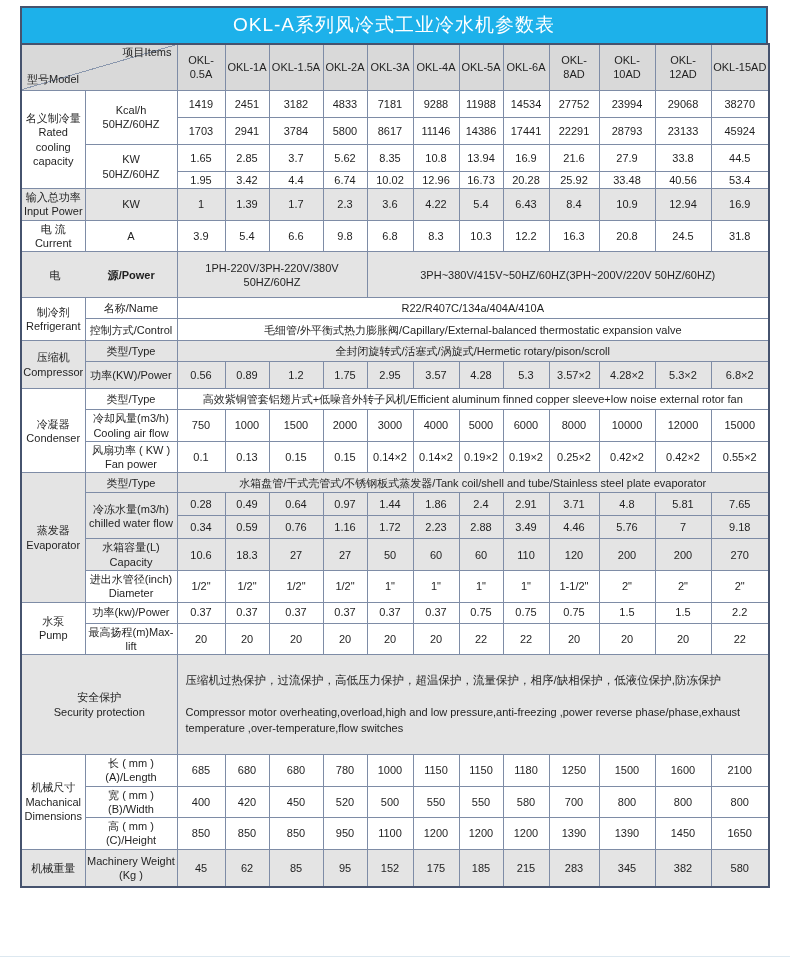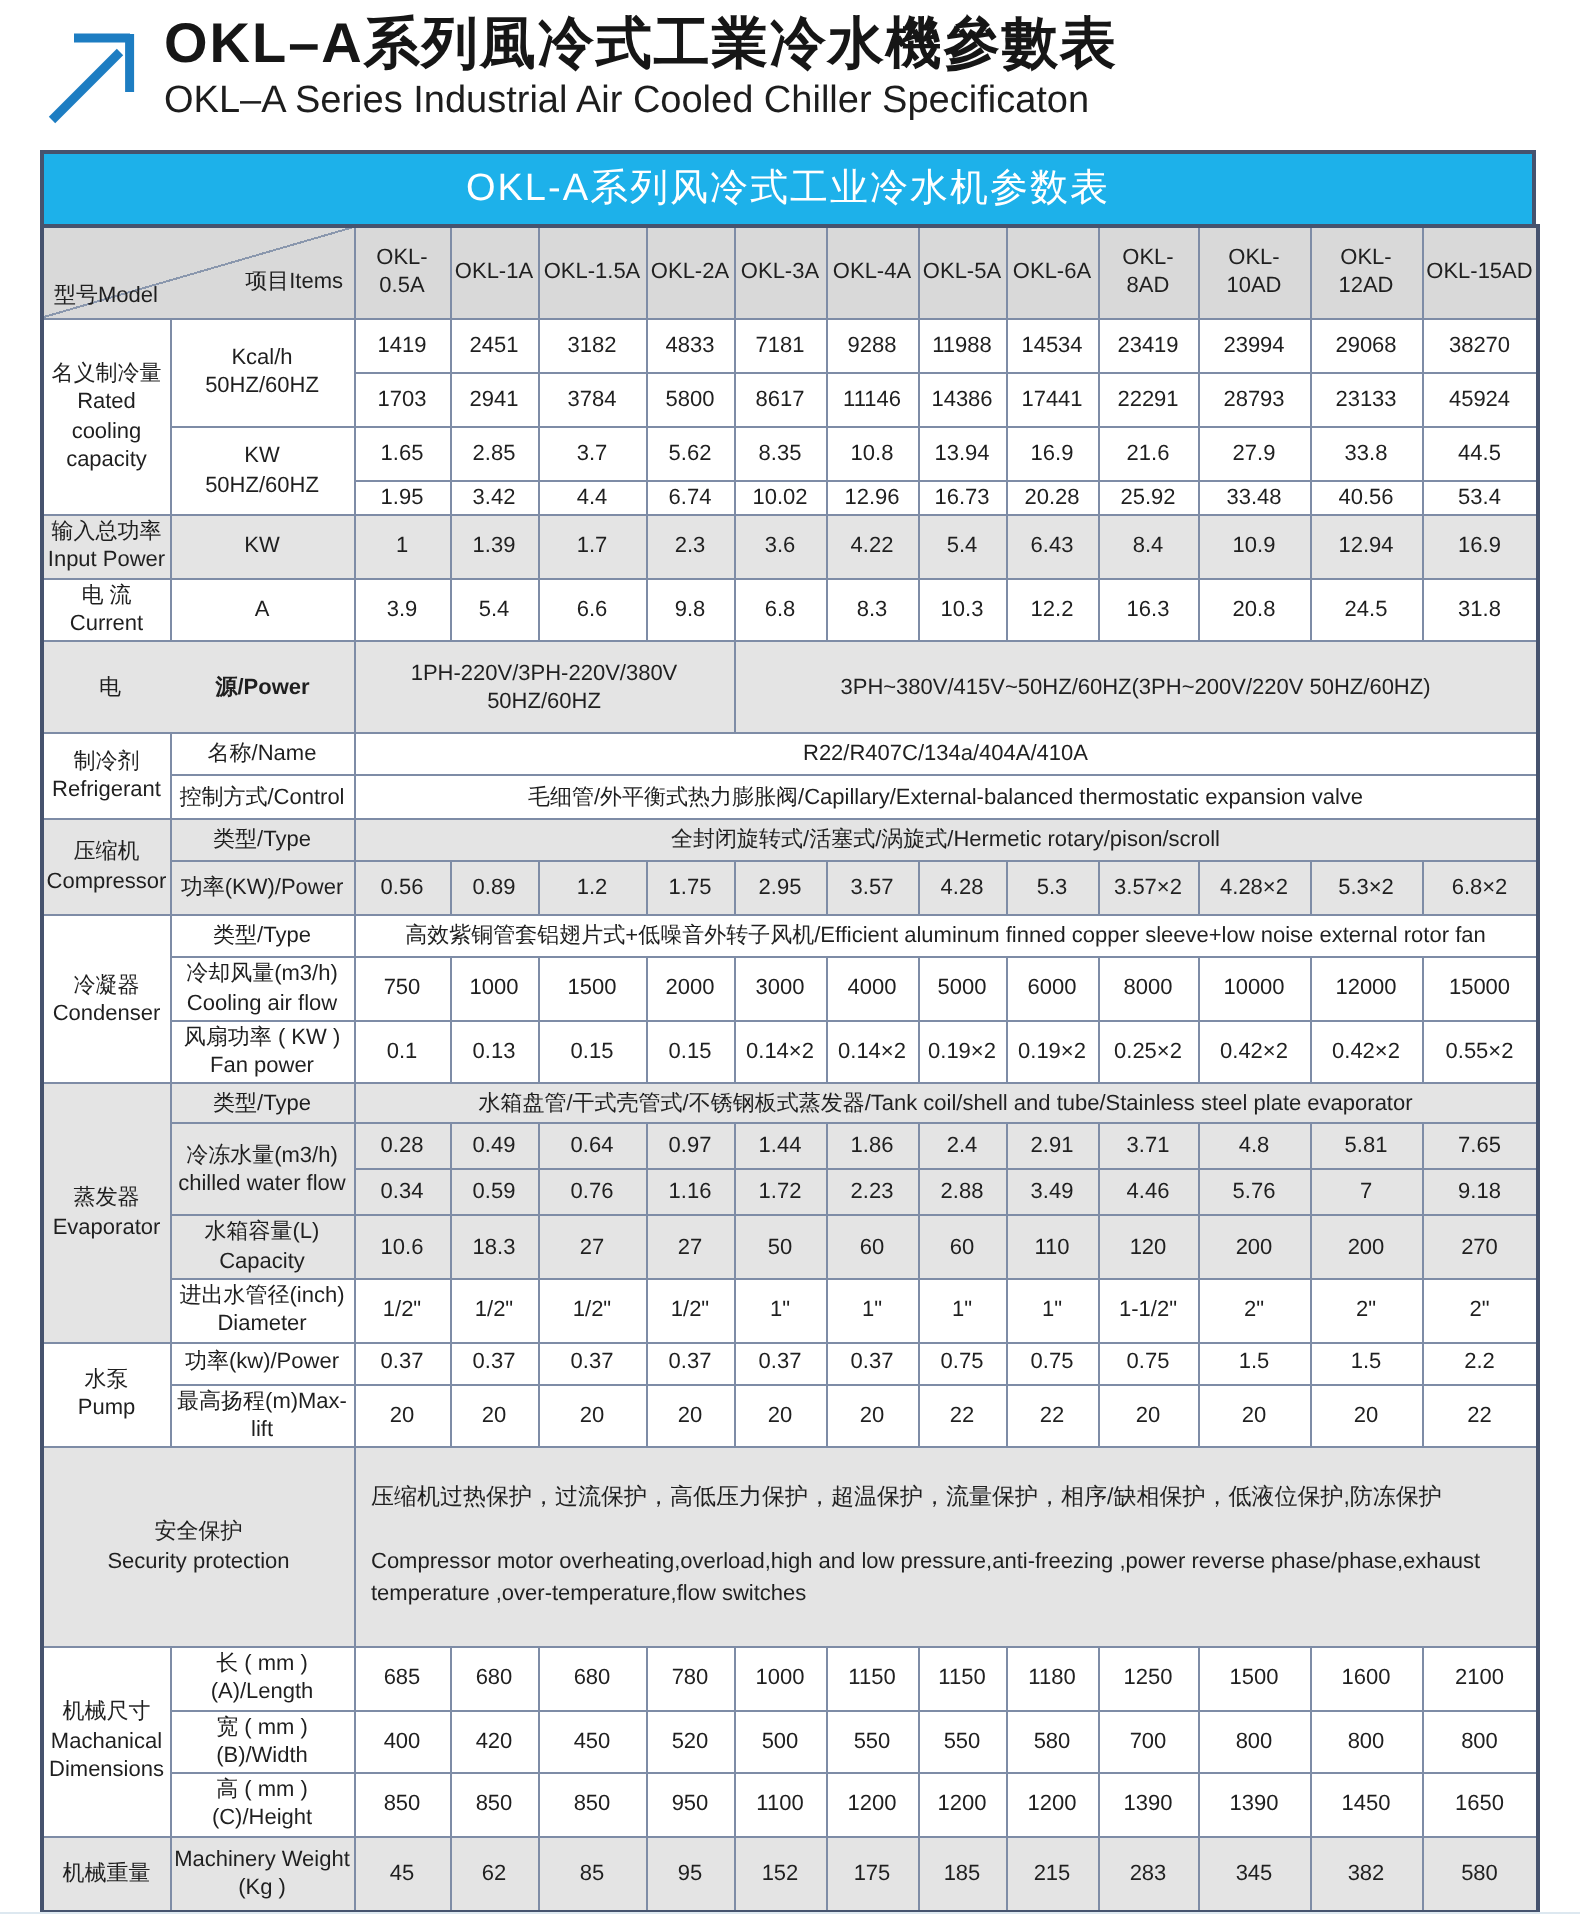--- a/index.html
+++ b/index.html
@@ -20,52 +20,37 @@
   table{border:2px solid #46536e;}
   td{border:1px solid #7e8ca6;text-align:center;vertical-align:middle;font-size:11px;color:#1f1f1f;
      padding:1px 1px;white-space:pre-line;line-height:1.3;overflow:hidden;}
   tr.g td{background:#e4e4e4;}
   td.w{background:#fff;}
   td.gc{background:#e4e4e4;}
   .hdr td{background:#d9d9d9;font-size:11px;}
   .corner{position:relative;background:
      linear-gradient(to bottom right,rgba(0,0,0,0) calc(50% - 1px),#8a97ad calc(50% - 1px),#8a97ad 50%,rgba(0,0,0,0) 50%),#d9d9d9 !important;}
   .corner .c-l{position:absolute;left:5px;bottom:4px;font-size:11px;}
-  .corner .c-r{position:absolute;right:5px;top:20px;font-size:11px;}
+  .corner .c-r{position:absolute;right:5px;top:0;font-size:11px;}
   .lbl{font-size:11px;margin-left:28px;}
   .item{font-size:11px;}
   .span-cell{font-size:11px;}
   .sec-cell{text-align:left;padding:3px 8px;}
   .sec-cell .zh{font-size:11.5px;margin-bottom:3px;}
   .sec-cell .en{font-size:11px;line-height:1.45;}
   .psrow .flexlab{display:flex;align-items:center;}
   .psrow .flexlab .p1{width:64px;text-align:center;}
   .psrow .flexlab .p2{flex:1;text-align:center;font-weight:bold;}
   .bottom-rule{position:absolute;left:0;bottom:6px;width:100%;border-top:1px solid #dde8f0;}
 </style>
 </head>
 <body>
 
 <div class="page">
 
-  <div class="doc-header">
-    <div class="logo">
-      <svg width="50" height="54" viewBox="0 0 50 54">
-        <g stroke="#1d7dc2" stroke-width="4.5" fill="none" stroke-linecap="butt">
-          <line x1="6" y1="50" x2="40" y2="16"></line>
-          <line x1="17" y1="9" x2="45" y2="9"></line>
-          <line x1="44.8" y1="7" x2="44.8" y2="36"></line>
-        </g>
-      </svg>
-    </div>
-    <div class="titles">
-      <div class="title-zh">OKL–A系列風冷式工業冷水機參數表</div>
-      <div class="title-en">OKL–A Series Industrial Air Cooled Chiller Specificaton</div>
-    </div>
-  </div>
 
   <div class="table-wrap">
     <div class="table-title-bar">OKL-A系列风冷式工业冷水机参数表</div>
 
     <table>
       <colgroup>
         <col style="width:64px">
           <col style="width:92px">
         <col style="width:48px">
           <col style="width:44px">
@@ -108,21 +93,21 @@
           <td class="item w" rowspan="2">Kcal/h
 50HZ/60HZ</td>
           <td>1419</td>
             <td>2451</td>
             <td>3182</td>
             <td>4833</td>
             <td>7181</td>
             <td>9288</td>
             <td>11988</td>
             <td>14534</td>
-            <td>23419</td>
+            <td>27752</td>
             <td>23994</td>
             <td>29068</td>
             <td>38270</td>
         </tr>
         <tr style="height:27px">
           <td>1703</td>
             <td>2941</td>
             <td>3784</td>
             <td>5800</td>
             <td>8617</td>

